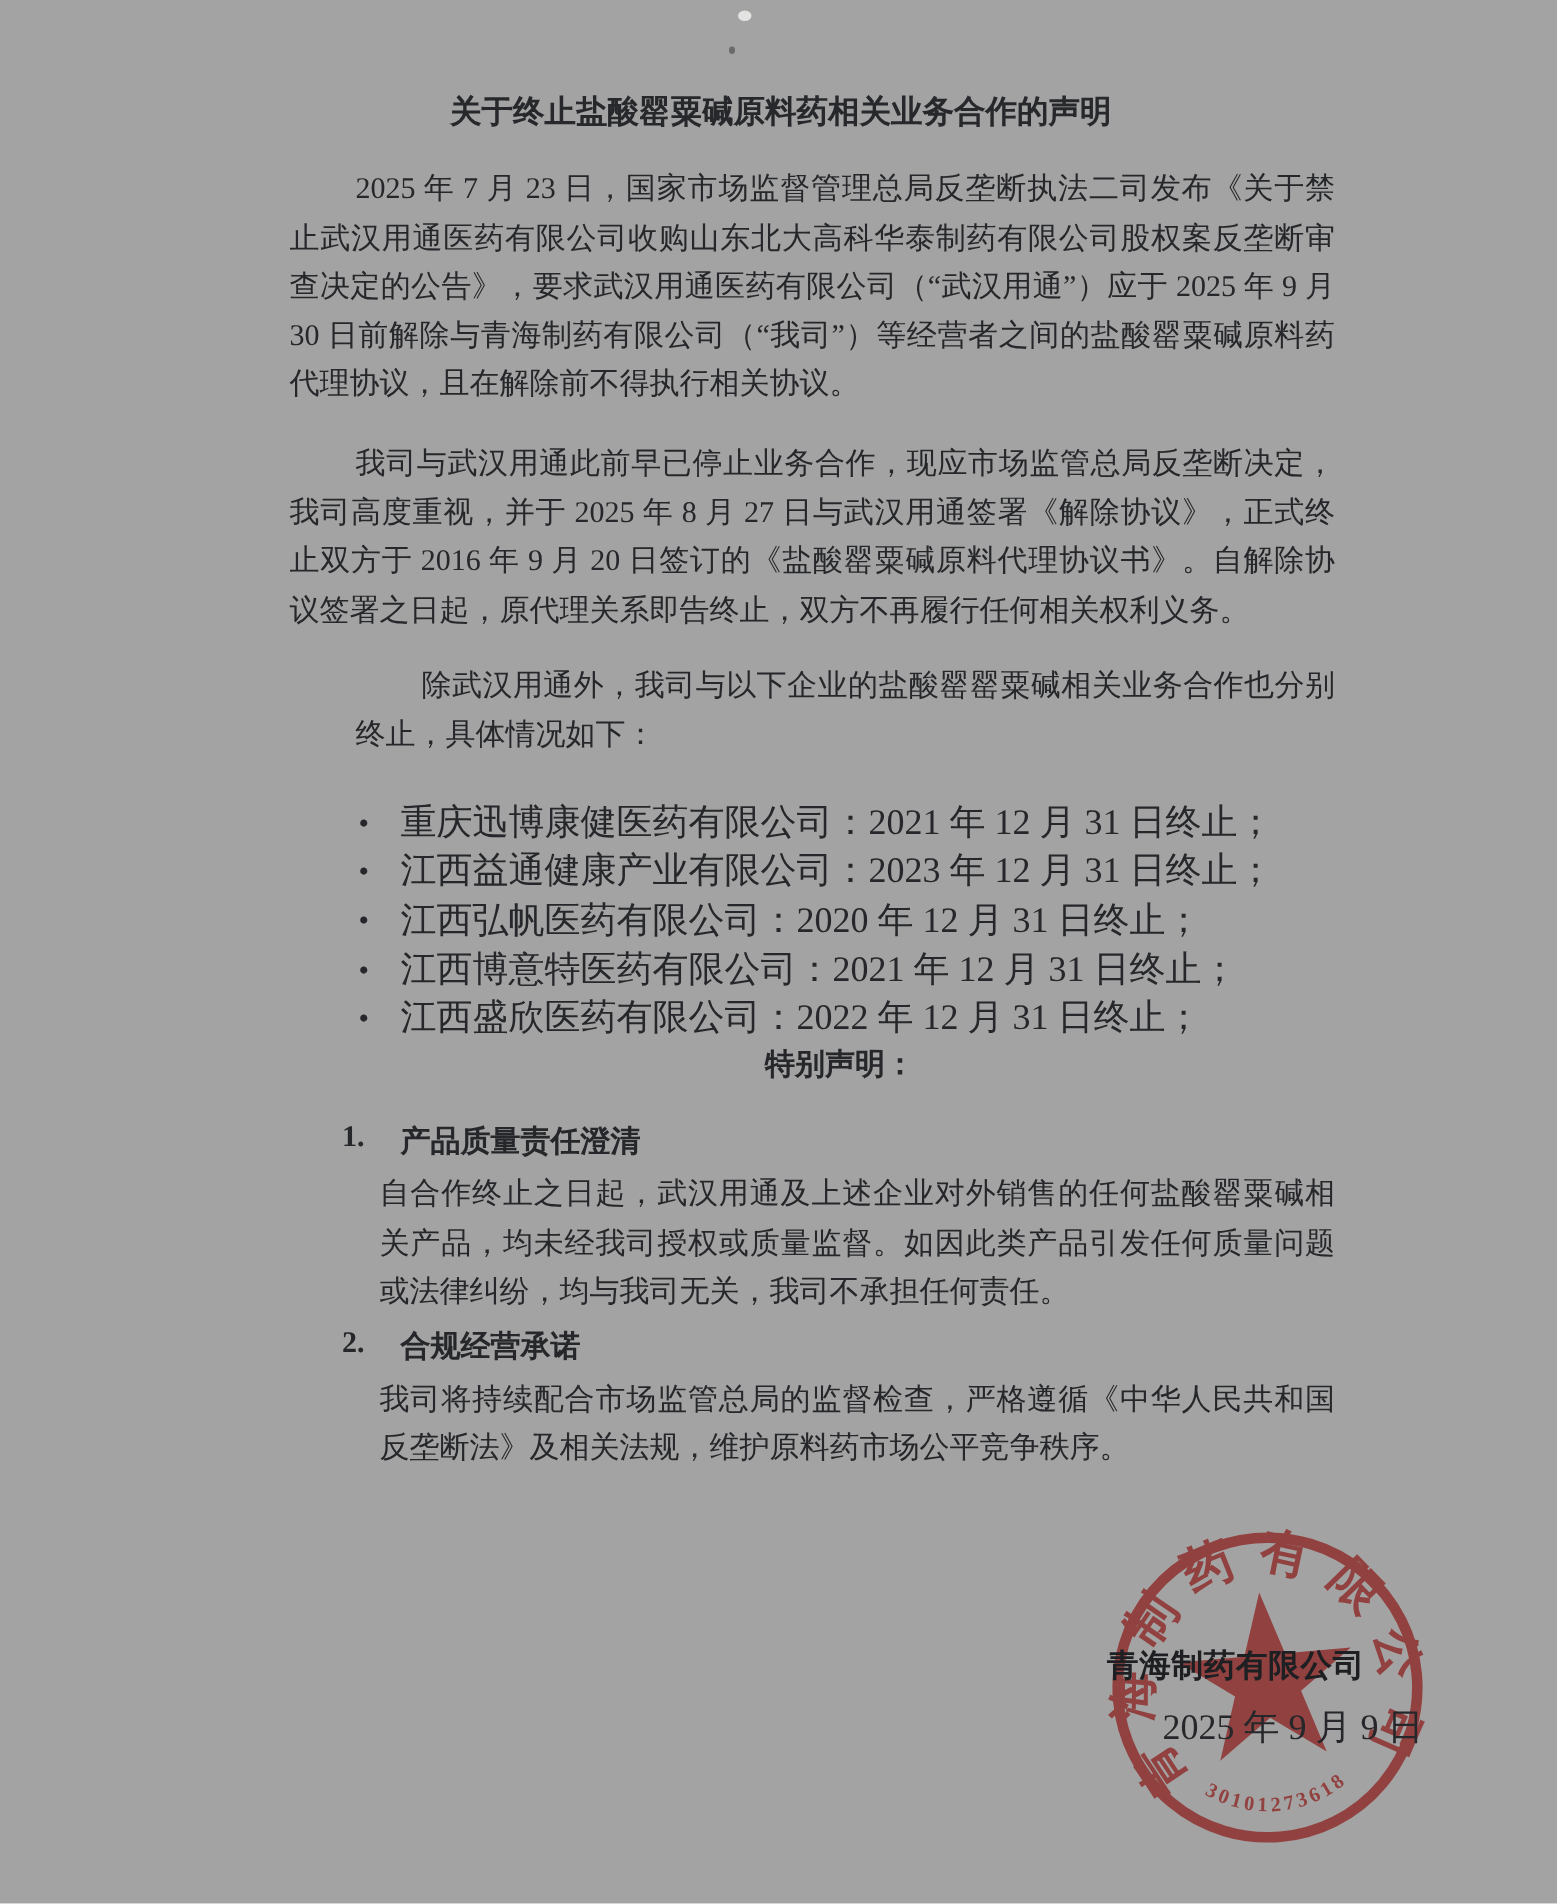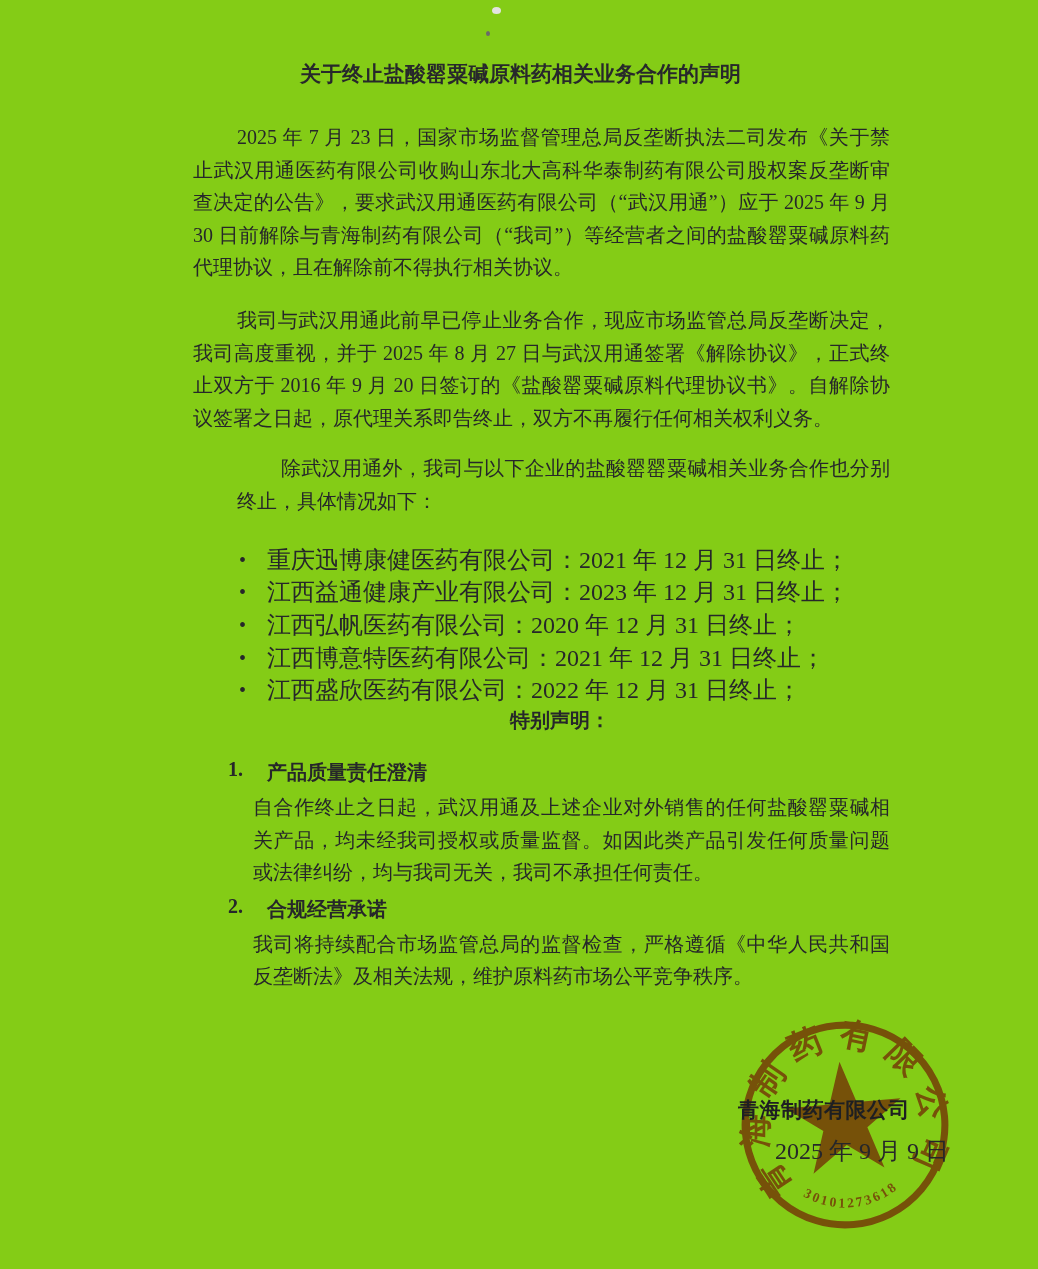--- a/index.html
+++ b/index.html
@@ -4,21 +4,21 @@
 <style>
   html, body { margin: 0; padding: 0; }
   body {
     width: 1038px; height: 1269px;
     background: #ffffff;
     position: relative;
     font-family: "Liberation Serif", "DejaVu Serif", serif;
     color: #222326;
     overflow: hidden;
   }
-  .page { position: absolute; inset: 0; background: #84cc16; }
+  .page { position: absolute; inset: 0; background: #a3a3a3; }
 
   .doc {
     position: absolute;
     left: 193px; top: 0;
     width: 697px;
   }
 
   .title {
     margin: 60px 42px 0 0;
     text-align: center;
@@ -30,21 +30,21 @@
   }
 
   .para {
     margin: 0;
     font-size: 20px;
     line-height: 32.6px;
     text-align: justify;
     text-indent: 2.2em;
     color: #26272a;
   }
-  .para.p1 { margin-top: 33px; }
+  .para.p1 { margin-top: 22px; }
   .para.p2 { margin-top: 20px; }
   .para.p3 { margin-top: 18px; margin-left: 44px; }
 
   ul.bullets {
     list-style: none;
     margin: 26px 0 0 0;
     padding: 0;
   }
   ul.bullets li {
     position: relative;

